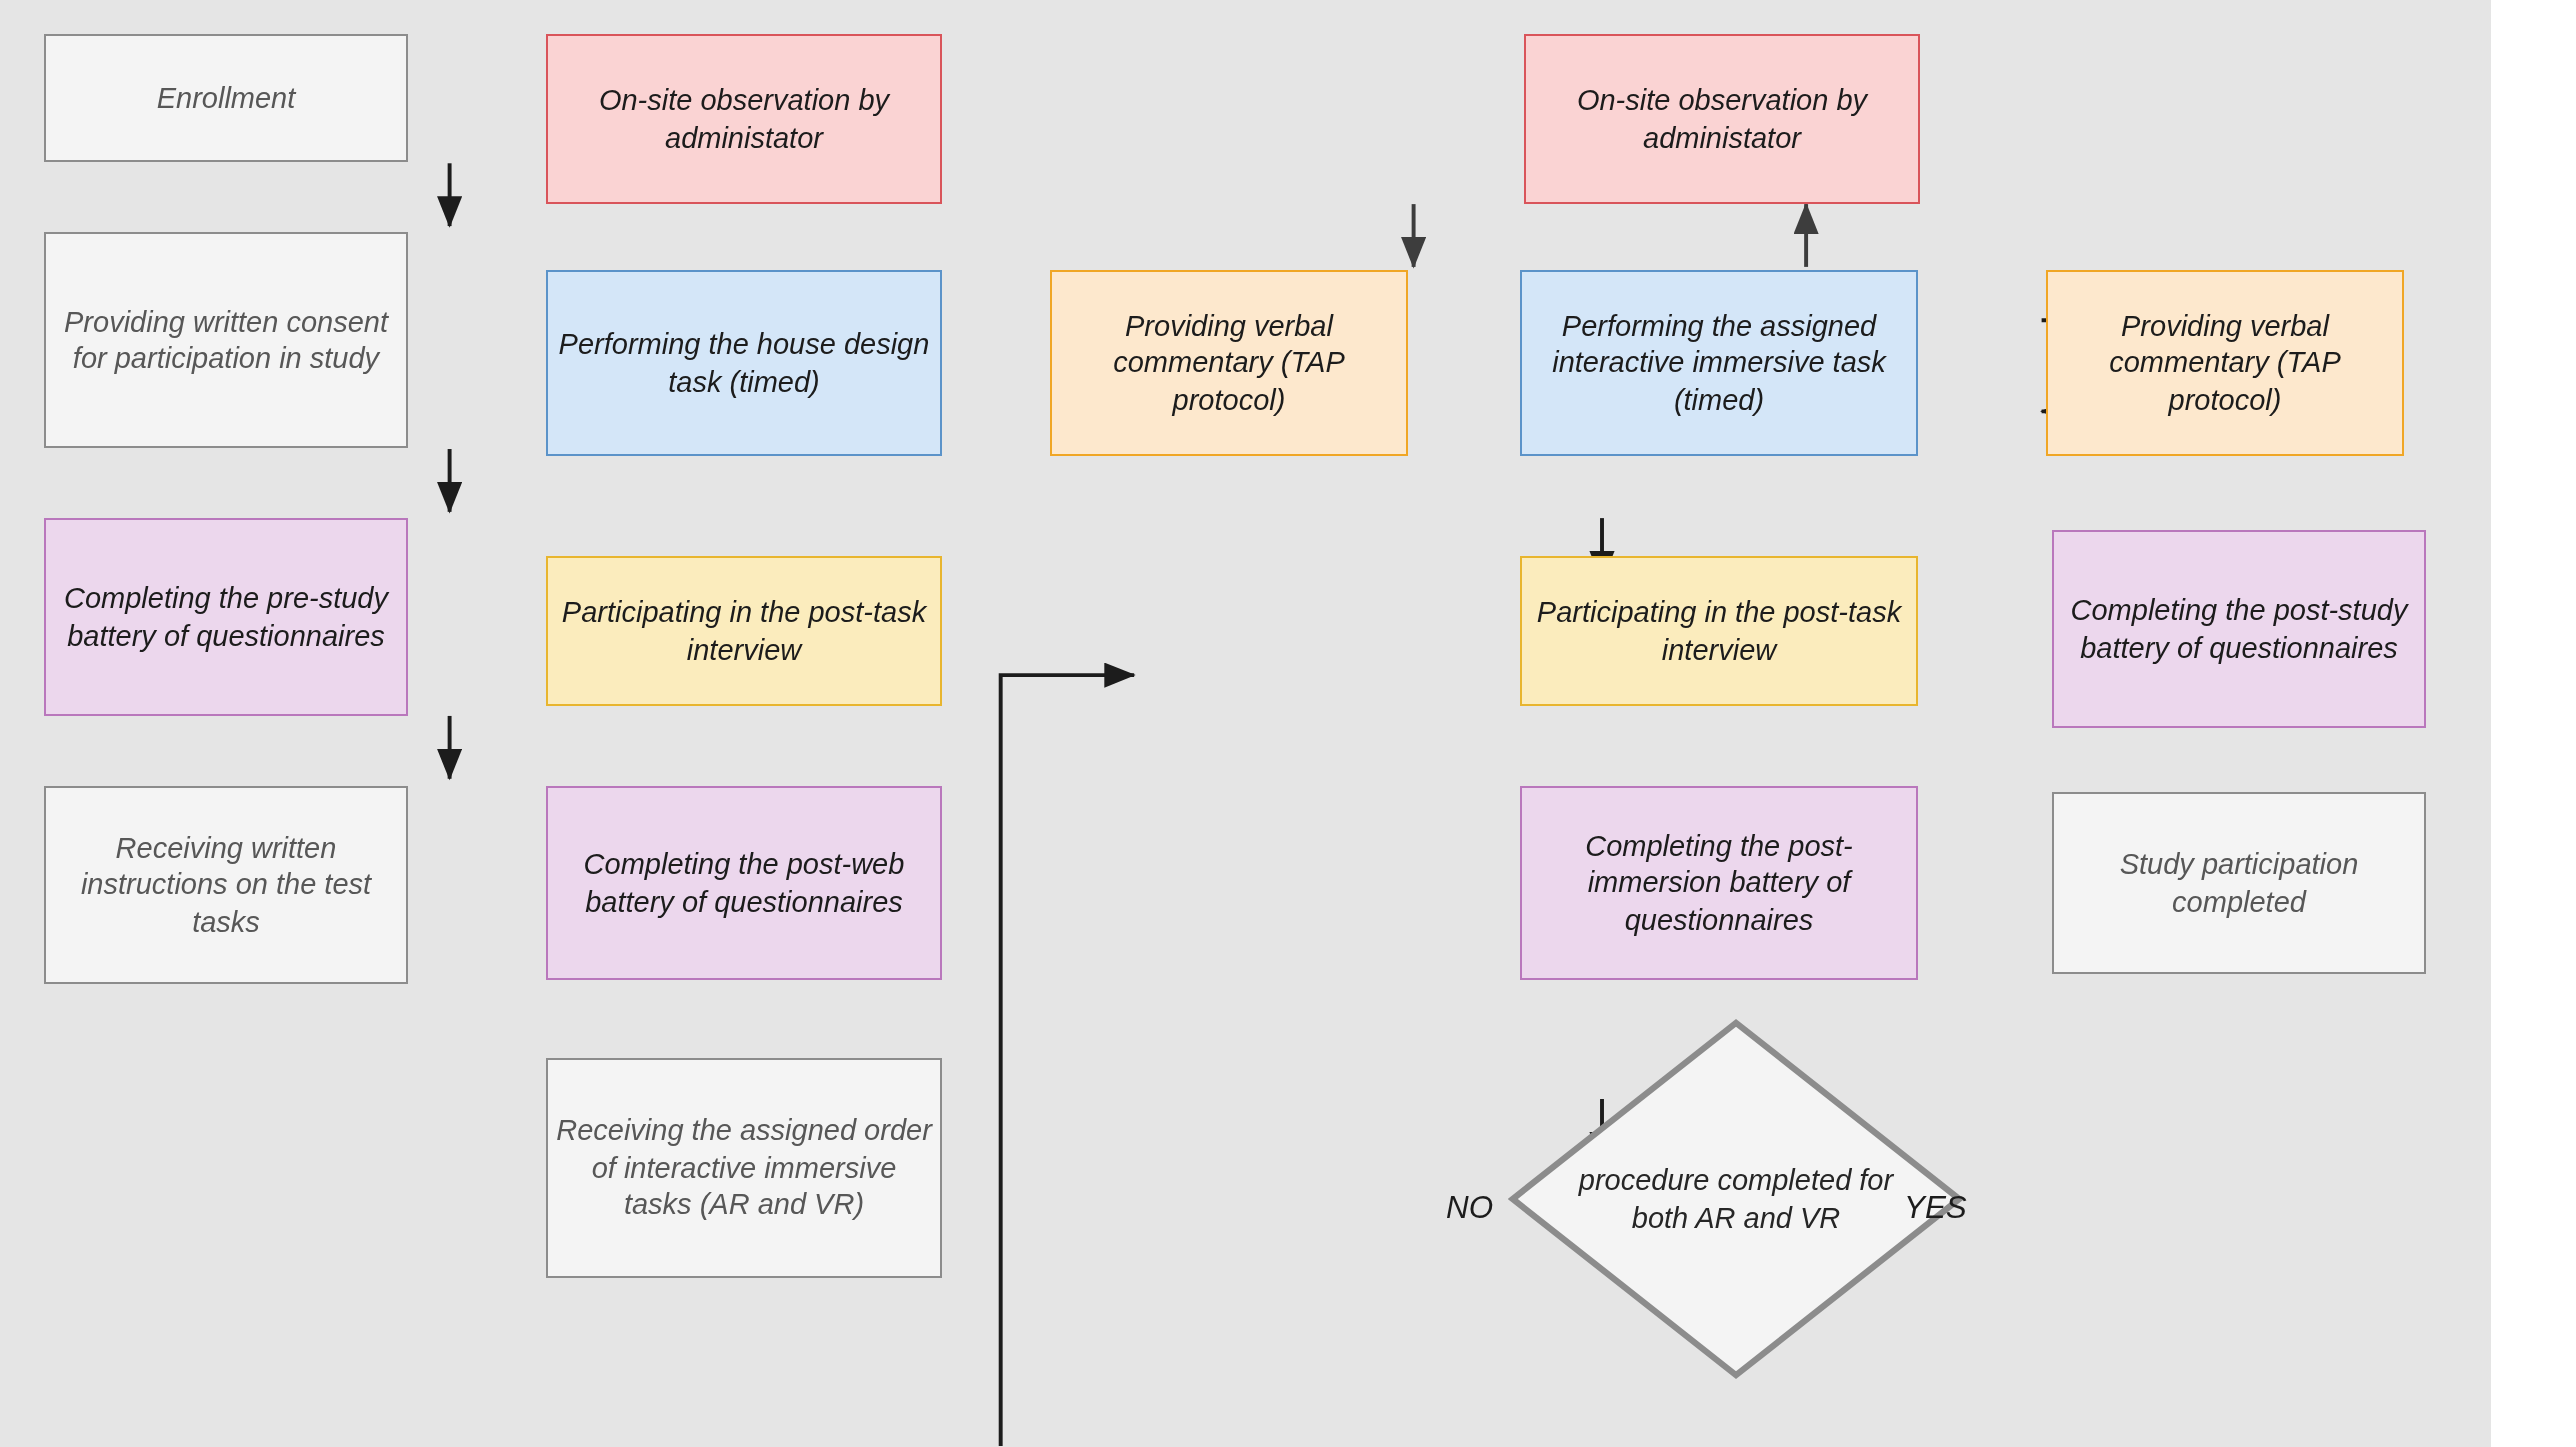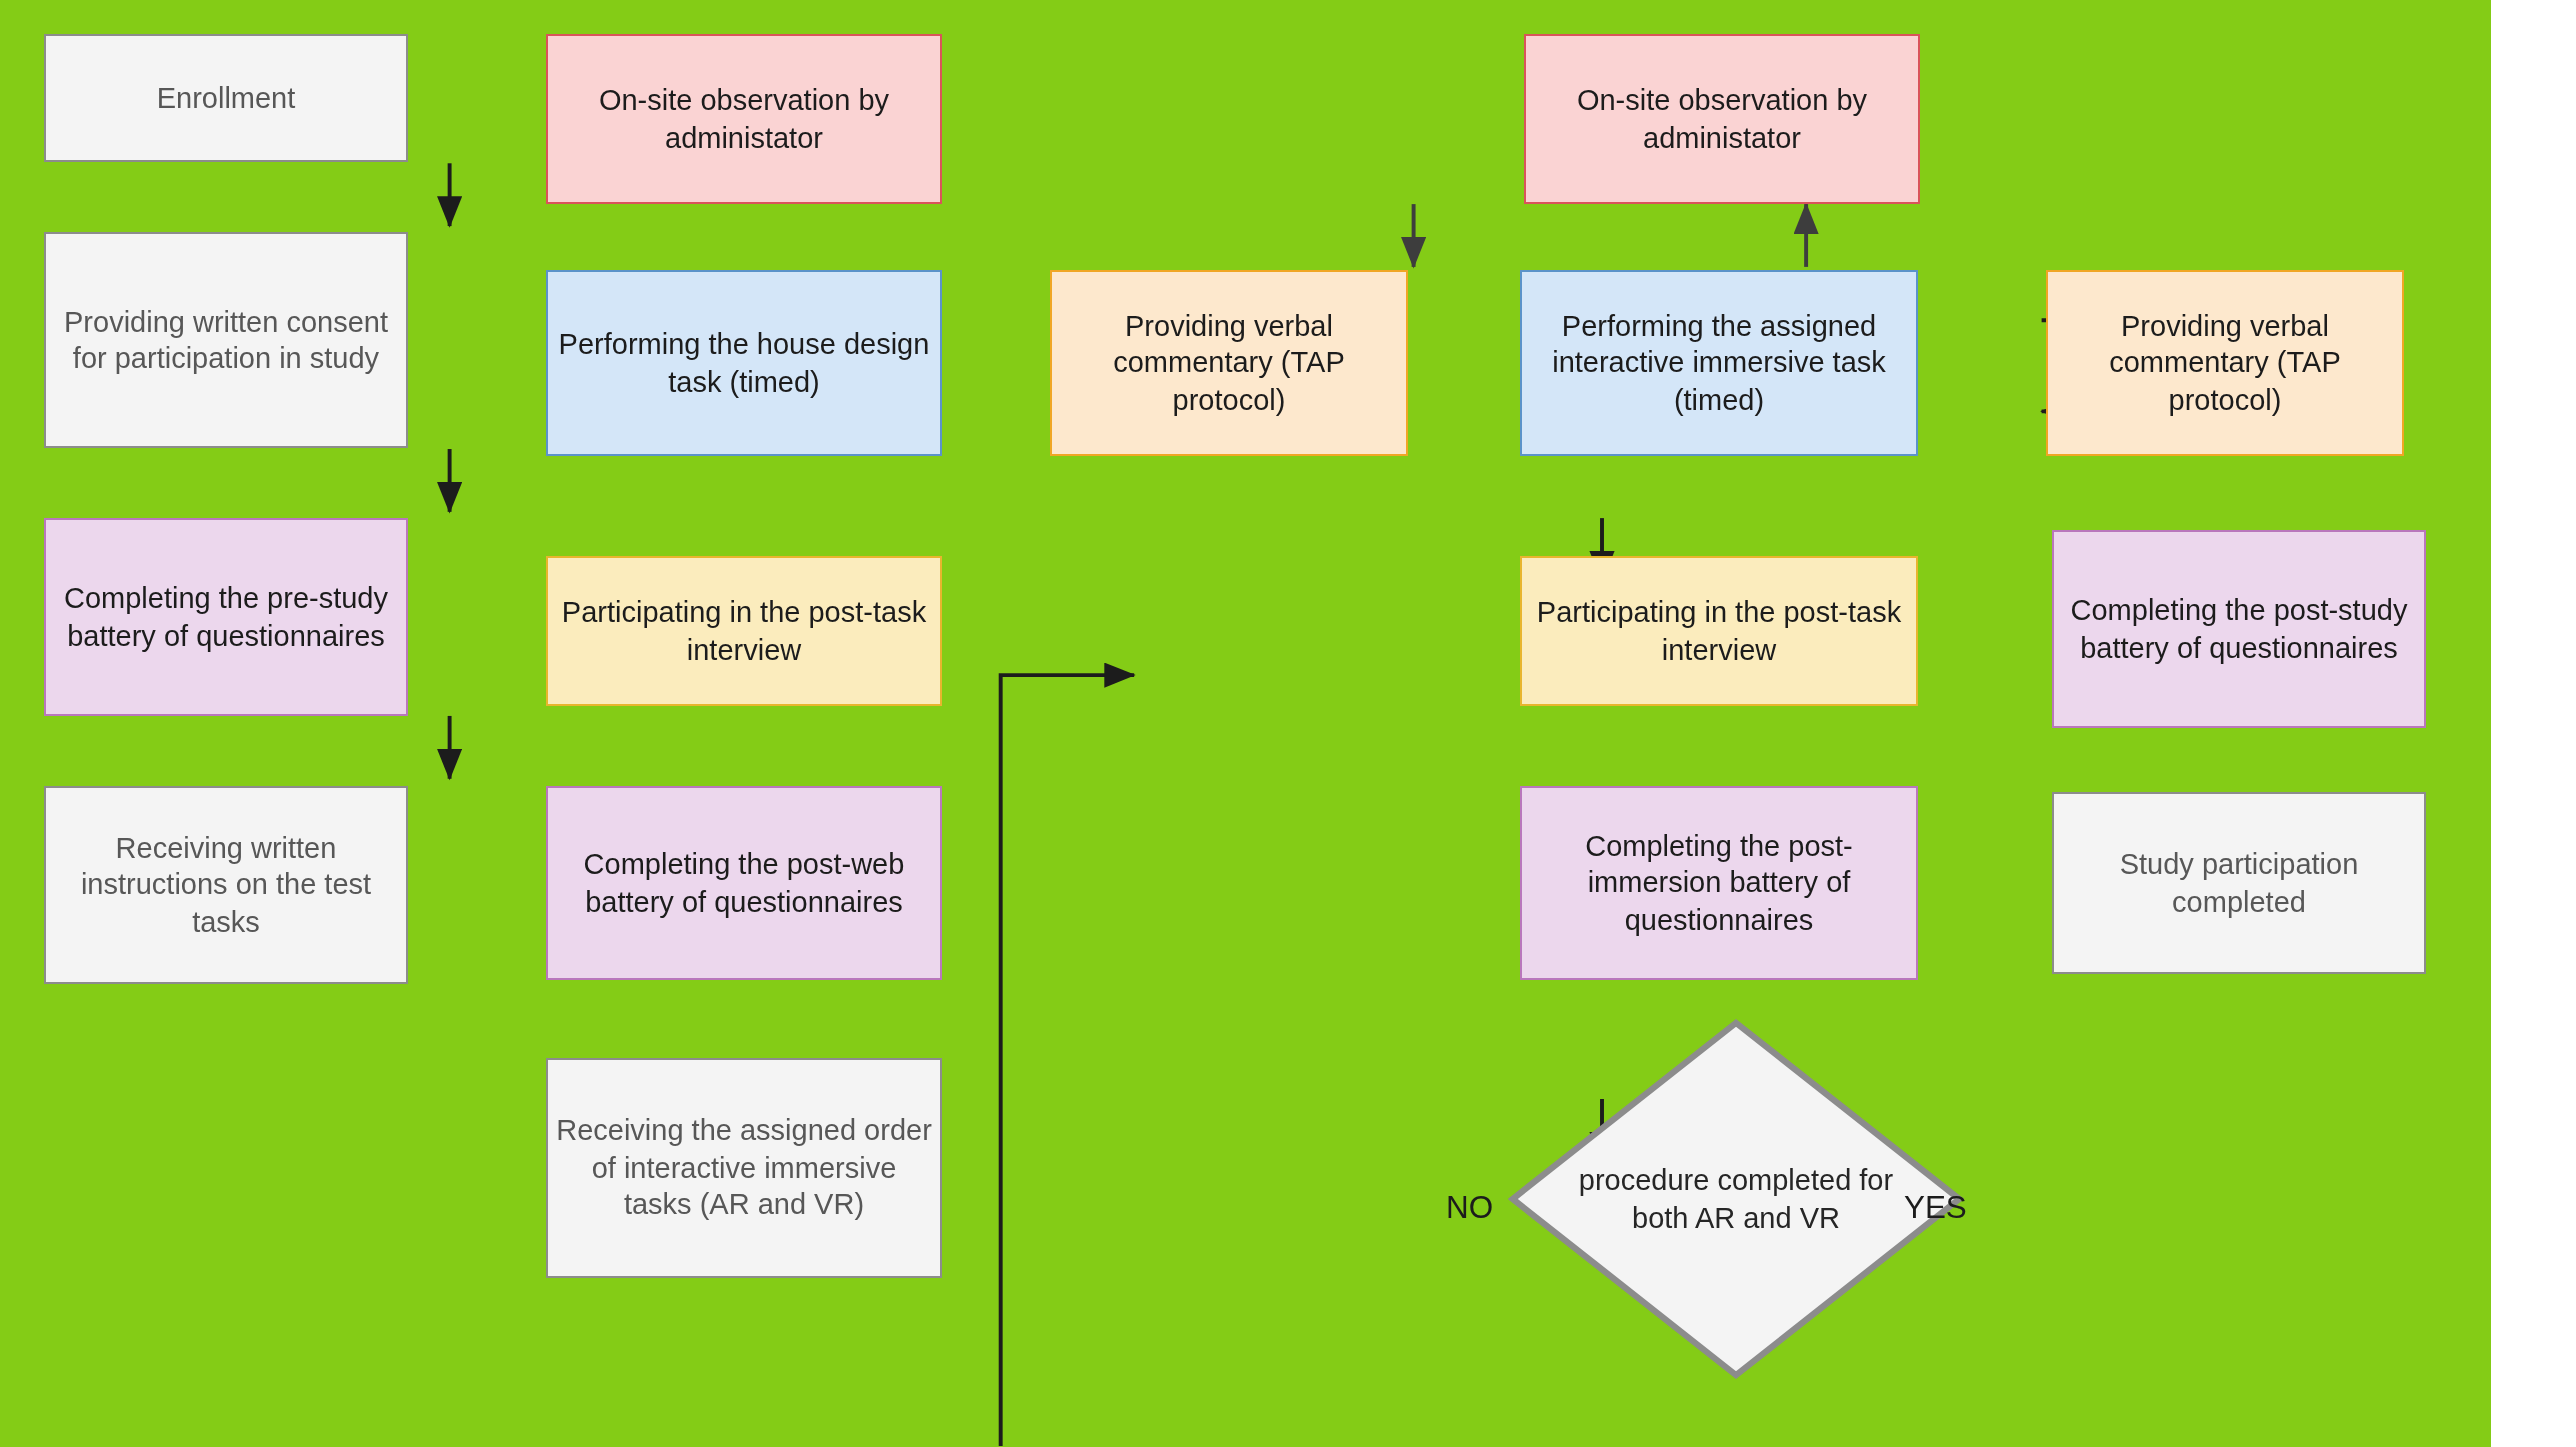--- a/index.html
+++ b/index.html
@@ -8,22 +8,23 @@
     margin: 0; padding: 0;
     background: #ffffff;
   }
   body {
     font-family: "Liberation Sans", sans-serif;
   }
   #canvas {
     position: relative;
     width: 2491px;
     height: 1447px;
-    background: #84cc16;
+    background: #e5e5e5;
     overflow: hidden;
+    font-style: italic;
   }
   #edges {
     position: absolute;
     left: 0; top: 0;
     width: 2576px;
     height: 1447px;
     pointer-events: none;
   }
   .node {
     position: absolute;

